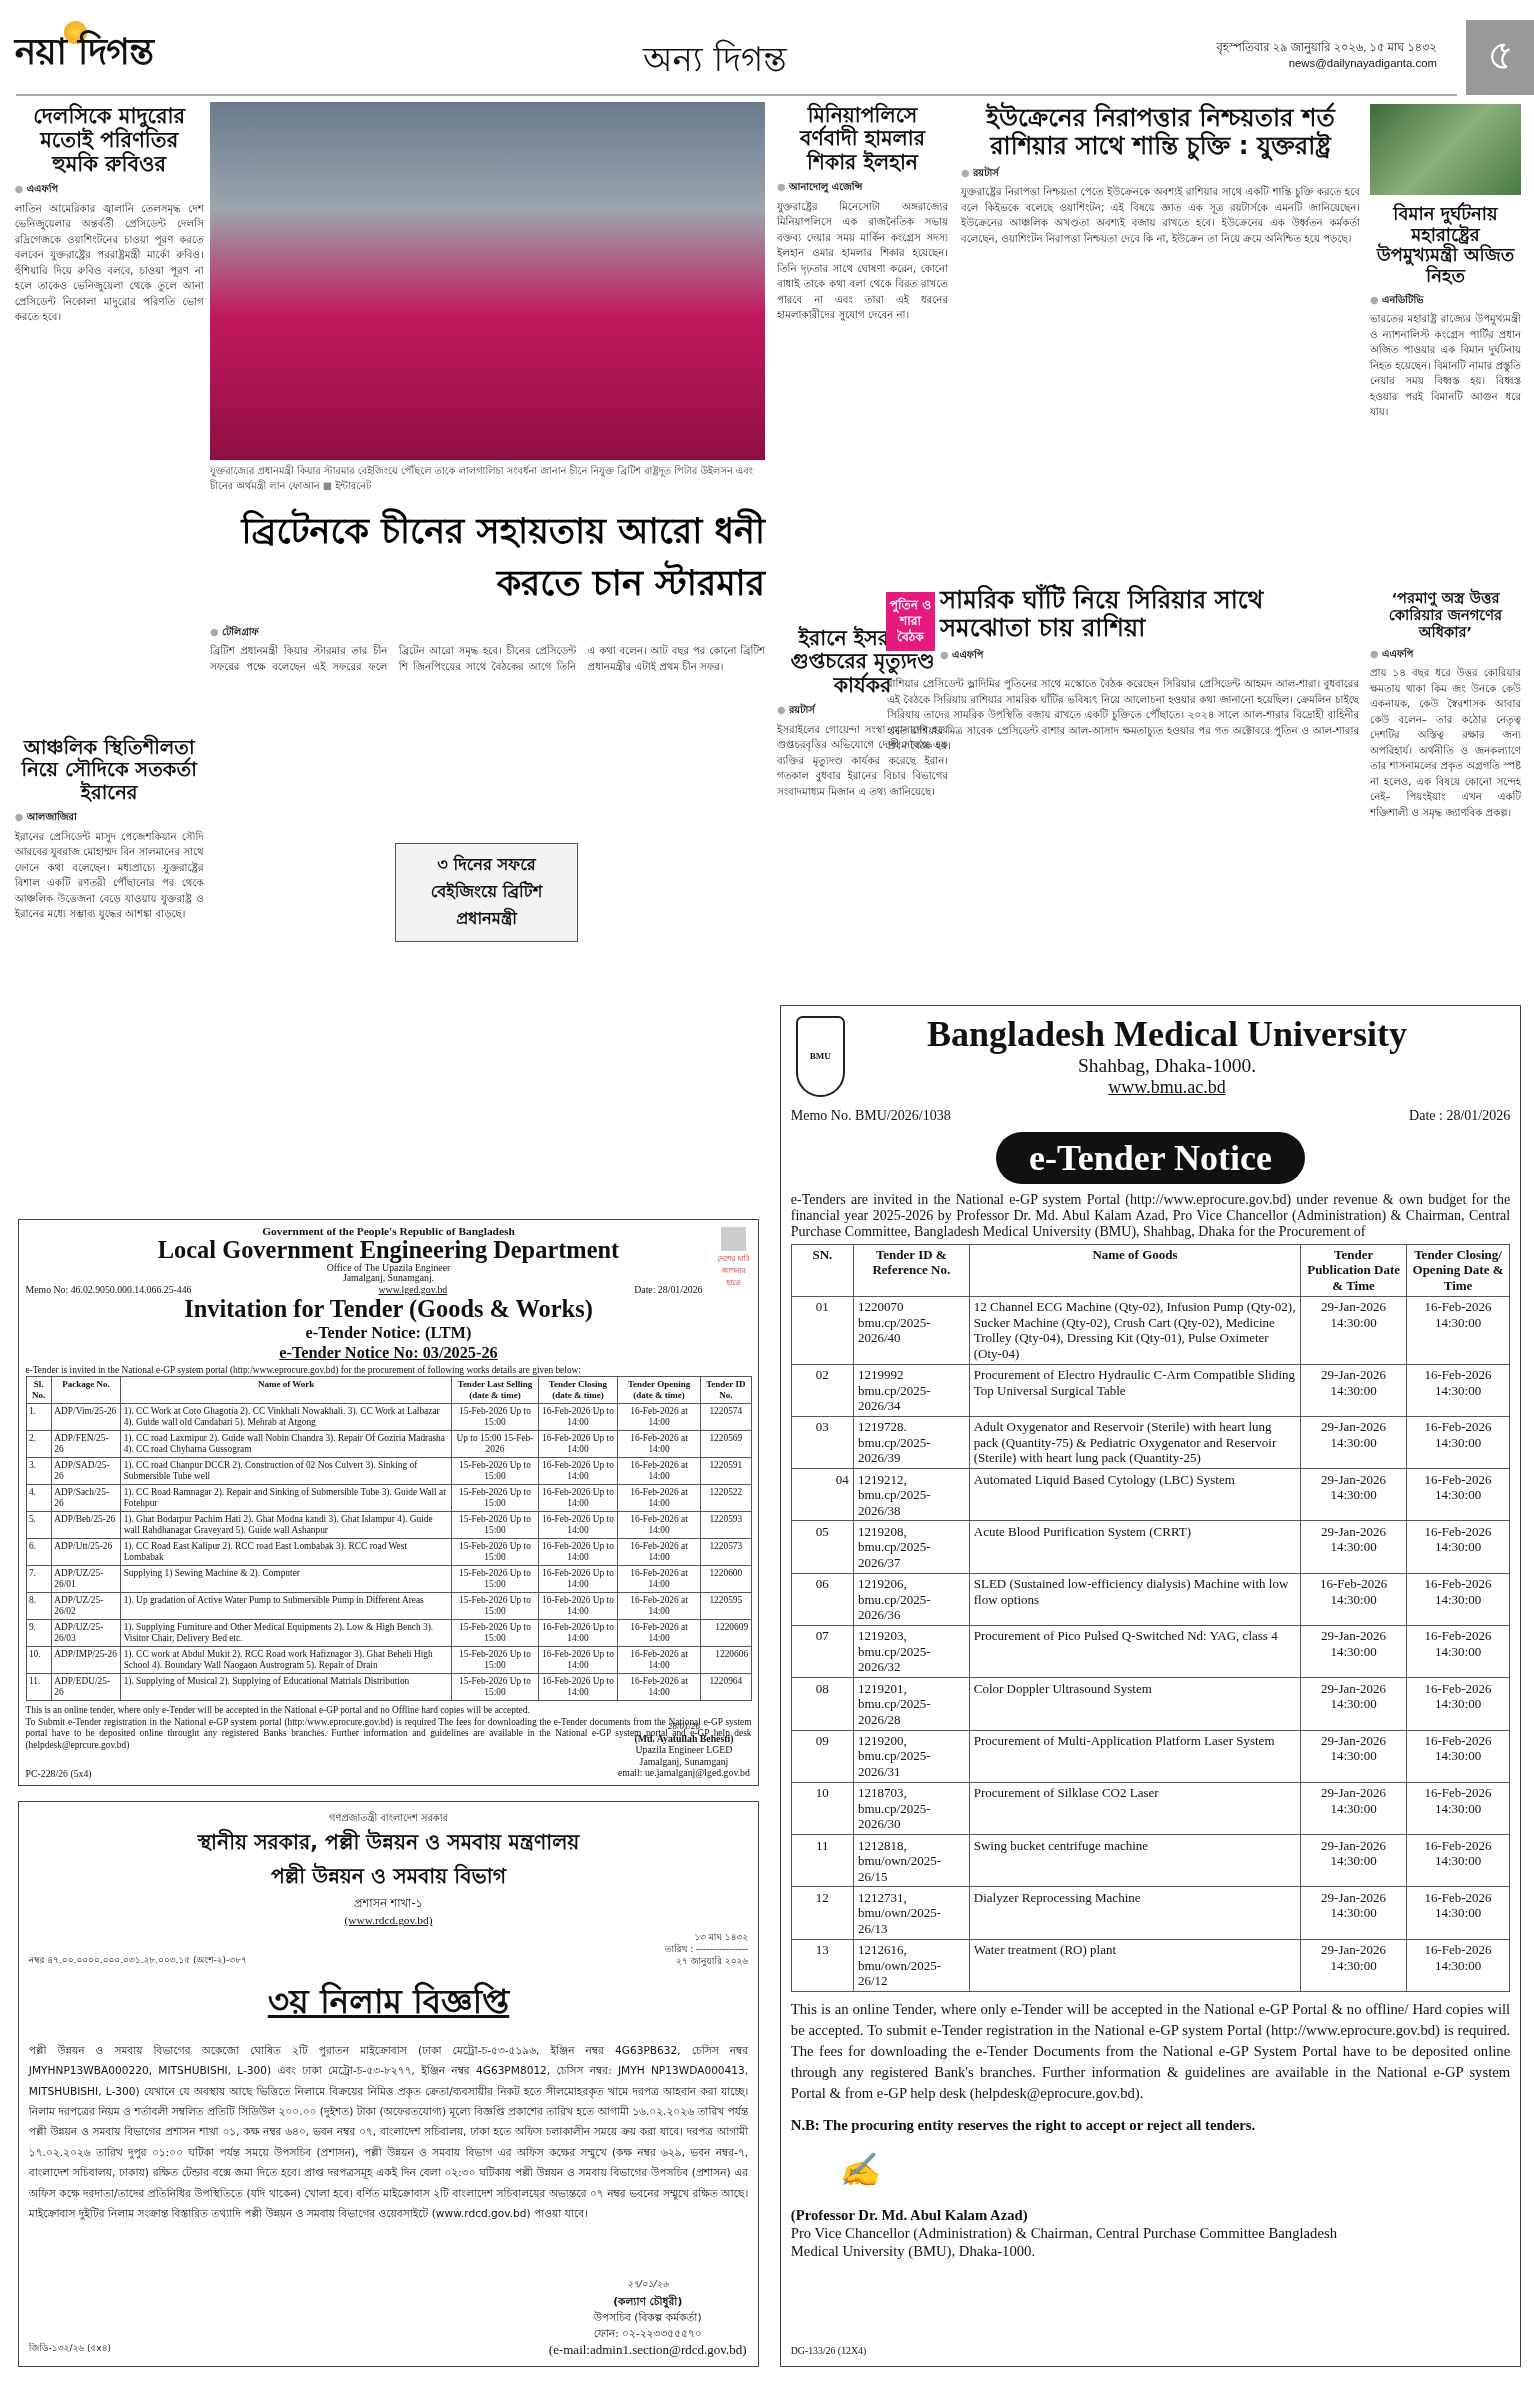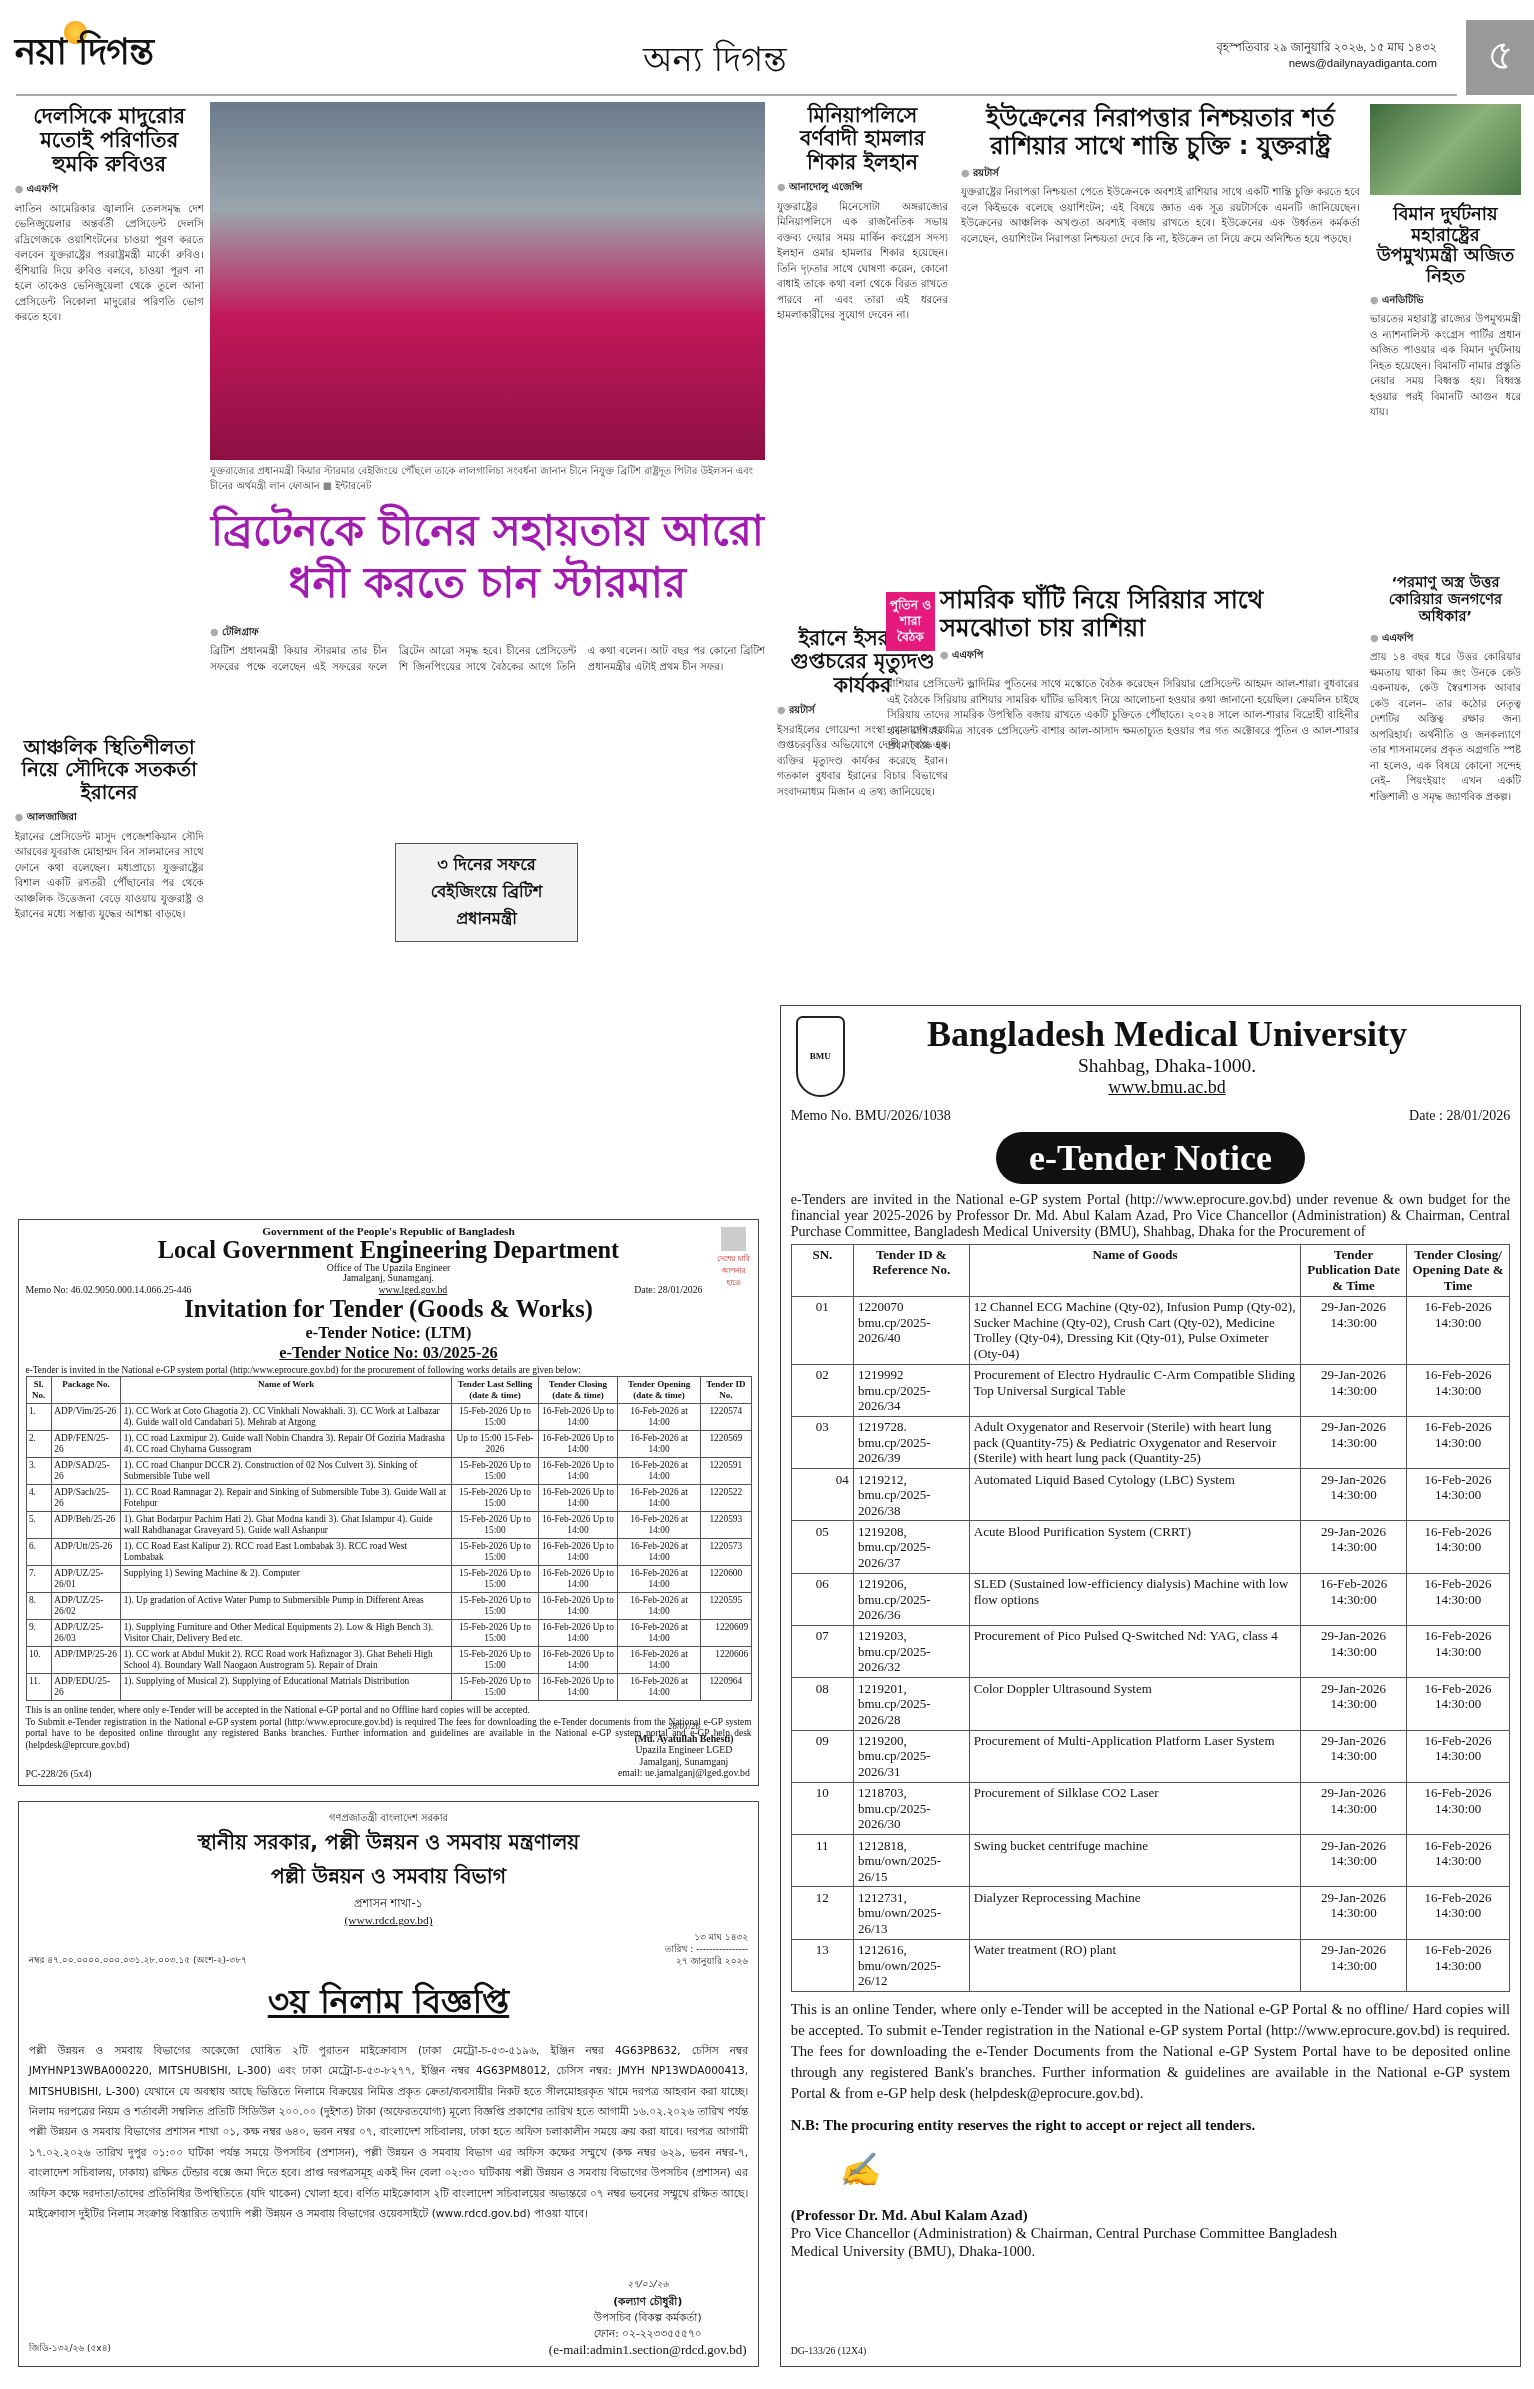--- a/index.html
+++ b/index.html
@@ -14,21 +14,21 @@
   .page-num{right:0;top:20.4px;width:69px;height:75px;background:#999;color:#fff;font-size:41px;display:flex;align-items:center;justify-content:center;font-family:"DejaVu Sans",sans-serif}
   .rule{left:16.3px;top:94px;width:1441px;height:2.4px;background:#aaa}
   
   .col{font-family:"DejaVu Sans",sans-serif;font-size:10.2px;line-height:15.5px;text-align:justify;color:#222}
   .hl{font-family:"DejaVu Sans",sans-serif;font-weight:bold;text-align:center;line-height:1.15;color:#111}
   .byline{font-size:9.8px;font-weight:bold;margin:4.9px 0 2.4px;font-family:"DejaVu Sans",sans-serif}
   .byline::before{content:"● ";color:#aaa}
   .photo{background:linear-gradient(180deg,#6b7b8c 0%,#9aa5ad 30%,#c2185b 60%,#8e1043 100%)}
   .photo2{background:linear-gradient(135deg,#3e6b3a,#8bb07a 50%,#4a7a45)}
   .caption{font-family:"DejaVu Sans",sans-serif;font-size:9.8px;line-height:14.7px;color:#333}
-  .red-hl{font-family:"DejaVu Sans",sans-serif;font-weight:bold;color:#a21caf;font-size:42px;text-align:center;line-height:52px}
+  .red-hl{font-family:"DejaVu Sans",sans-serif;font-weight:bold;color:#000000;font-size:35px;text-align:right;line-height:52px}
   .pink-tag{background:#e6197c;color:#fff;font-family:"DejaVu Sans",sans-serif;font-size:12.2px;line-height:16.3px;text-align:center;padding:4.9px 3.3px;font-weight:bold}
   .box-hl{border:1.6px solid #555;background:#f2f2f2;text-align:center;font-family:"DejaVu Sans",sans-serif;font-weight:bold;font-size:16.3px;padding:8.1px}
   
   .ad{border:1.6px solid #444;background:#fff}
   .lged{left:18px;top:1219px;width:741px;height:567px}
   .rdcd{left:18px;top:1801px;width:741px;height:566px}
   .bmu{left:780px;top:1005px;width:741px;height:1362px}
   table{border-collapse:collapse;width:100%}
   .lged table td,.lged table th{border:0.8px solid #555;font-size:9.4px;line-height:11.4px;padding:1.6px 2.4px;vertical-align:top}
   .lged table th{font-weight:bold;text-align:center;font-size:9px}
@@ -102,21 +102,21 @@
 </div>
 <div class="abs col" style="left:887px;top:676px;width:472px;height:309px;overflow:hidden">রাশিয়ার প্রেসিডেন্ট ভ্লাদিমির পুতিনের সাথে মস্কোতে বৈঠক করেছেন সিরিয়ার প্রেসিডেন্ট আহমদ আল-শারা। বুধবারের এই বৈঠকে সিরিয়ায় রাশিয়ার সামরিক ঘাঁটির ভবিষ্যৎ নিয়ে আলোচনা হওয়ার কথা জানানো হয়েছিল। ক্রেমলিন চাইছে সিরিয়ায় তাদের সামরিক উপস্থিতি বজায় রাখতে একটি চুক্তিতে পৌঁছাতে। ২০২৪ সালে আল-শারার বিদ্রোহী বাহিনীর হাতে রাশিয়ার মিত্র সাবেক প্রেসিডেন্ট বাশার আল-আসাদ ক্ষমতাচ্যুত হওয়ার পর গত অক্টোবরে পুতিন ও আল-শারার প্রথম বৈঠক হয়।</div>
 
 <div class="abs photo2" style="left:1370px;top:104px;width:151px;height:91px"></div>
 <div class="abs" style="left:1370px;top:204px;width:151px">
   <div class="hl" style="font-size:18px">বিমান দুর্ঘটনায় মহারাষ্ট্রের উপমুখ্যমন্ত্রী অজিত নিহত</div>
   <div class="byline">এনডিটিভি</div>
   <div class="col" style="height:269px;overflow:hidden">ভারতের মহারাষ্ট্র রাজ্যের উপমুখ্যমন্ত্রী ও ন্যাশনালিস্ট কংগ্রেস পার্টির প্রধান অজিত পাওয়ার এক বিমান দুর্ঘটনায় নিহত হয়েছেন। বিমানটি নামার প্রস্তুতি নেয়ার সময় বিধ্বস্ত হয়। বিধ্বস্ত হওয়ার পরই বিমানটি আগুন ধরে যায়।</div>
 </div>
 
-<div class="abs" style="left:1370px;top:574px;width:151px">
+<div class="abs" style="left:1370px;top:590px;width:151px">
   <div class="hl" style="font-size:14.7px">‘পরমাণু অস্ত্র উত্তর কোরিয়ার জনগণের অধিকার’</div>
   <div class="byline">এএফপি</div>
   <div class="col" style="height:326px;overflow:hidden">প্রায় ১৪ বছর ধরে উত্তর কোরিয়ার ক্ষমতায় থাকা কিম জং উনকে কেউ একনায়ক, কেউ স্বৈরশাসক আবার কেউ বলেন– তার কঠোর নেতৃত্ব দেশটির অস্তিত্ব রক্ষার জন্য অপরিহার্য। অর্থনীতি ও জনকল্যাণে তার শাসনামলের প্রকৃত অগ্রগতি স্পষ্ট না হলেও, এক বিষয়ে কোনো সন্দেহ নেই– পিয়ংইয়াং এখন একটি শক্তিশালী ও সমৃদ্ধ জ্যাণবিক প্রকল্প।</div>
 </div>
 
 <div class="abs ad lged" style="padding:4.9px 6.5px">
   <div class="center" style="font-weight:bold;font-size:11.4px">Government of the People's Republic of Bangladesh</div>
   <div class="center" style="font-weight:bold;font-size:24.4px;line-height:26px">Local Government Engineering Department</div>
   <div class="center" style="font-size:9.8px;line-height:10.6px">Office of The Upazila Engineer</div>
   <div class="center" style="font-size:9.8px;line-height:10.6px">Jamalganj, Sunamganj.</div>

